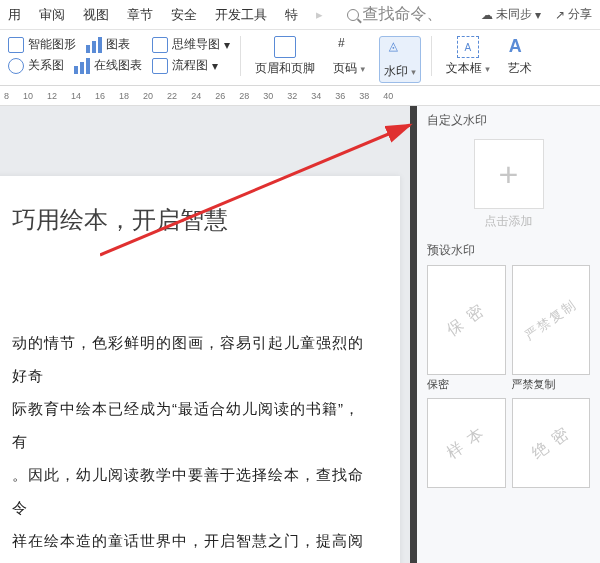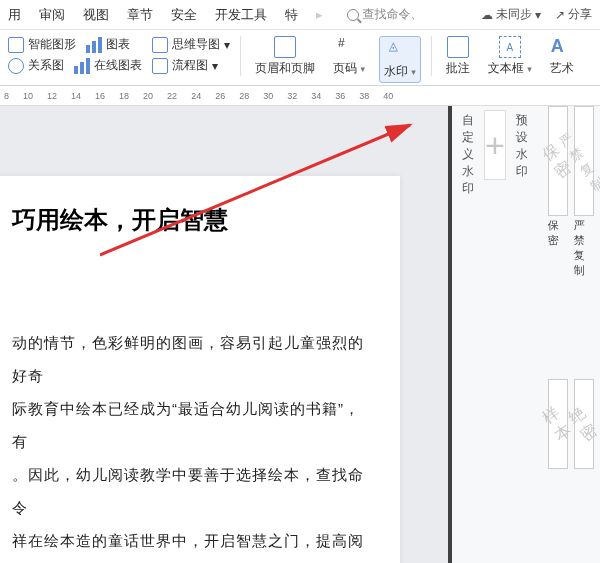--- a/index.html
+++ b/index.html
@@ -1,41 +1,41 @@
 <!DOCTYPE html>
 <html><head>
 <meta charset="utf-8">
 <style>
 *{box-sizing:border-box;margin:0;padding:0;font-family:"Microsoft YaHei",sans-serif}
 body{width:600px;height:563px;background:#f5f6f8;overflow:hidden;position:relative}
 .tabs{height:30px;display:flex;align-items:center;gap:18px;padding:0 8px;background:#fff;font-size:13px;color:#333;border-bottom:1px solid #e3e3e3}
 .tabs span{cursor:pointer}
 .tabs .sep{color:#ccc}
-.search{margin-left:6px;display:flex;align-items:center;gap:4px;color:#888;font-size:12px}
+.search{margin-left:6px;display:flex;align-items:center;gap:4px;color:#888;font-size:16px}
 .search .mag{width:12px;height:12px;border:1.5px solid #888;border-radius:50%;position:relative}
 .search .mag::after{content:"";position:absolute;width:5px;height:1.5px;background:#888;transform:rotate(45deg);bottom:-2px;right:-4px}
 .sync{margin-left:auto;display:flex;gap:14px;color:#555;font-size:12px}
 .sync span{display:flex;align-items:center;gap:3px}
 .toolbar{background:#fff;padding:6px 8px 2px;display:flex;gap:10px;border-bottom:1px solid #d8d8d8}
 .tgroup{display:flex;flex-direction:column;gap:4px}
 .trow{display:flex;gap:10px;}
 .tbtn{display:flex;align-items:center;gap:4px;font-size:12px;color:#333;cursor:pointer;white-space:nowrap}
 .ticon{width:16px;height:16px;display:inline-block}
 .vsep{width:1px;height:40px;background:#e0e0e0}
 .bigbtn{display:flex;flex-direction:column;align-items:center;gap:2px;font-size:12px;color:#333;cursor:pointer;padding:0 4px}
 .bigbtn .ticon{width:22px;height:22px}
 .bigbtn.active{background:#e8f0fb;border:1px solid #9bbce8;border-radius:3px;padding:2px 4px}
 .bigbtn .dd{font-size:9px;color:#777}
 .ruler{height:20px;background:#fff;border-bottom:1px solid #ddd;display:flex;align-items:center;font-size:9px;color:#777;gap:14px;padding-left:4px}
 .workspace{display:flex;height:calc(563px - 30px - 56px - 20px)}
 .doc{flex:1;background:#e9ebee;padding-top:70px;overflow:hidden}
 .page{background:#fff;margin-left:-10px;padding:28px 28px 28px 22px;width:410px;box-shadow:0 0 6px rgba(0,0,0,.08)}
-.page h1{font-size:24px;font-weight:700;color:#000000;margin-bottom:90px}
+.page h1{font-size:24px;font-weight:400;color:#404040;margin-bottom:90px}
 .page p{font-size:15px;color:#222;line-height:2.2;letter-spacing:1px}
-.panel{width:152px;background:#f7f8fa;border-left:4px solid #404040;display:flex;flex-direction:row;font-size:12px}
+.panel{width:190px;background:#f7f8fa;border-left:7px solid #404040;display:flex;flex-direction:column;font-size:12px}
 .psec{padding:6px 10px;color:#555}
 .addbox{margin:4px auto;width:70px;height:70px;border:1px solid #ddd;background:#fff;display:flex;align-items:center;justify-content:center}
 .addbox .plus{font-size:34px;color:#c7c7c7;font-weight:300}
 .addlbl{text-align:center;color:#bbb;font-size:12px;margin-bottom:6px}
 .presets{display:grid;grid-template-columns:1fr 1fr;gap:6px;padding:0 10px}
 .pthumb{border:1px solid #ccc;background:#fff;height:110px;display:flex;align-items:center;justify-content:center;position:relative}
 .pthumb .wm{color:#c8c8c8;font-size:16px;transform:rotate(-35deg);letter-spacing:2px}
 .plbl{text-align:left;font-size:11px;color:#444;padding-top:2px}
 .arrow{position:absolute;top:120px;left:100px;width:320px;height:140px;pointer-events:none}
 .icon-chart{background:linear-gradient(#5a8bd6,#5a8bd6) 0 8px/4px 8px no-repeat,linear-gradient(#5a8bd6,#5a8bd6) 6px 4px/4px 12px no-repeat,linear-gradient(#5a8bd6,#5a8bd6) 12px 0/4px 16px no-repeat}
@@ -103,24 +103,20 @@
   <div class="bigbtn">
       <span class="ticon">#</span>
       <span><span>页码</span> <span class="dd">▾</span></span>
     </div>
   <div class="bigbtn active">
       <span class="ticon" style="color:#5a8bd6">◬</span>
       <span><span>水印</span> <span class="dd">▾</span></span>
     </div>
   <div class="vsep"></div>
   <div class="bigbtn">
-      <span class="ticon icon-box"></span>
-      <span>批注</span>
-    </div>
-  <div class="bigbtn">
       <span class="ticon" style="border:1.5px dashed #5a8bd6;color:#5a8bd6;font-size:10px;display:flex;align-items:center;justify-content:center">A</span>
       <span><span>文本框</span> <span class="dd">▾</span></span>
     </div>
   <div class="bigbtn">
       <span class="ticon" style="color:#5a8bd6;font-weight:bold;font-size:18px">A</span>
       <span>艺术</span>
     </div>
 </div>
 
 <div class="ruler">
@@ -153,20 +149,21 @@
       <p>祥在绘本造的童话世界中，开启智慧之门，提高阅读有</p>
 
     </div>
   </div>
 
   <div class="panel">
     <div class="psec">自定义水印</div>
     <div class="addbox">
       <span class="plus">+</span>
     </div>
+    <div class="addlbl">点击添加</div>
     <div class="psec">预设水印</div>
     <div class="presets">
       <div>
         <div class="pthumb">
             <span class="wm">保 密</span>
           </div>
         <div class="plbl">保密</div>
       </div>
       <div>
         <div class="pthumb">

